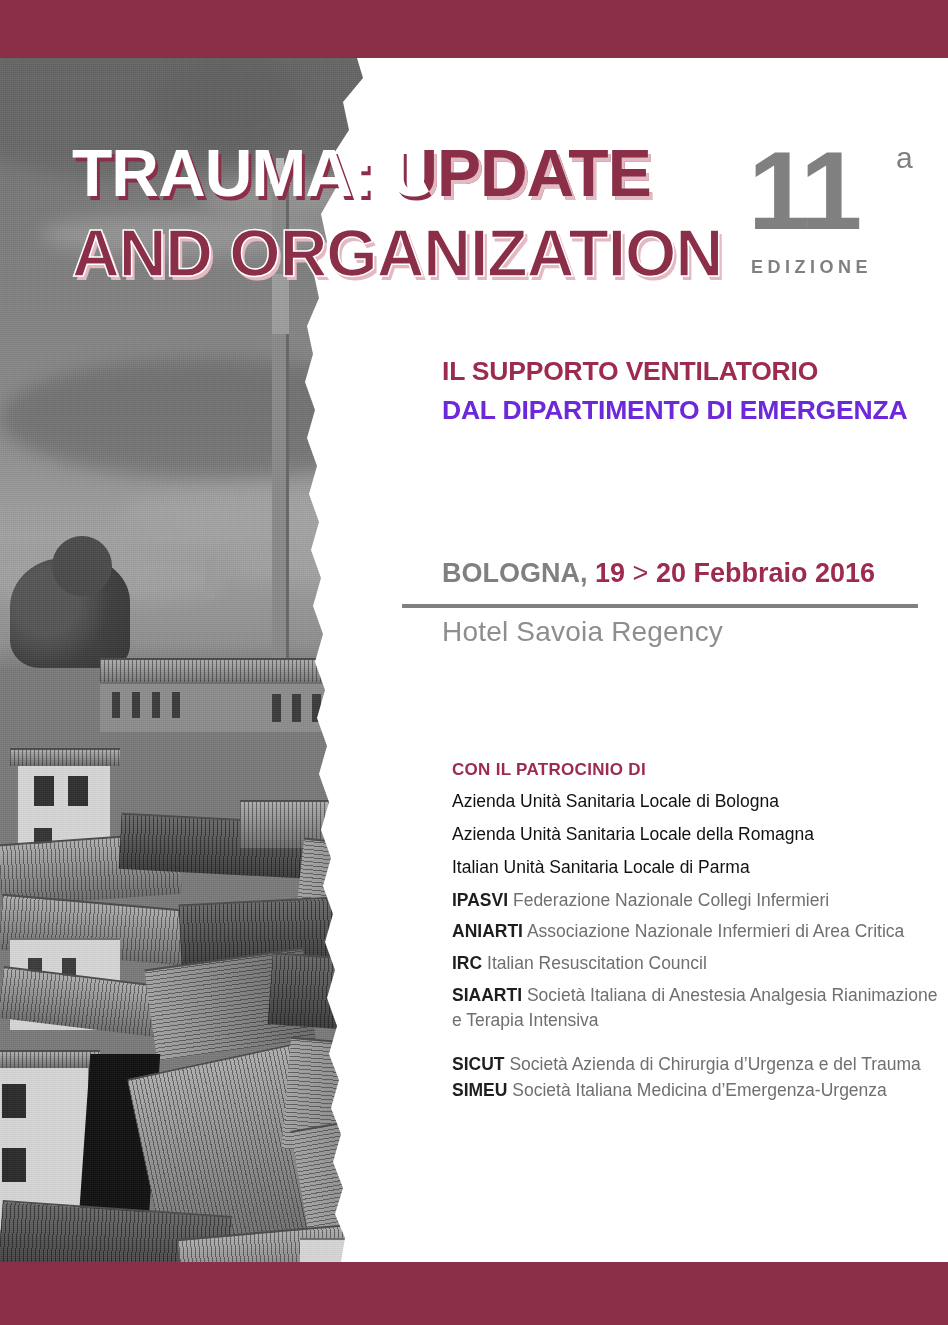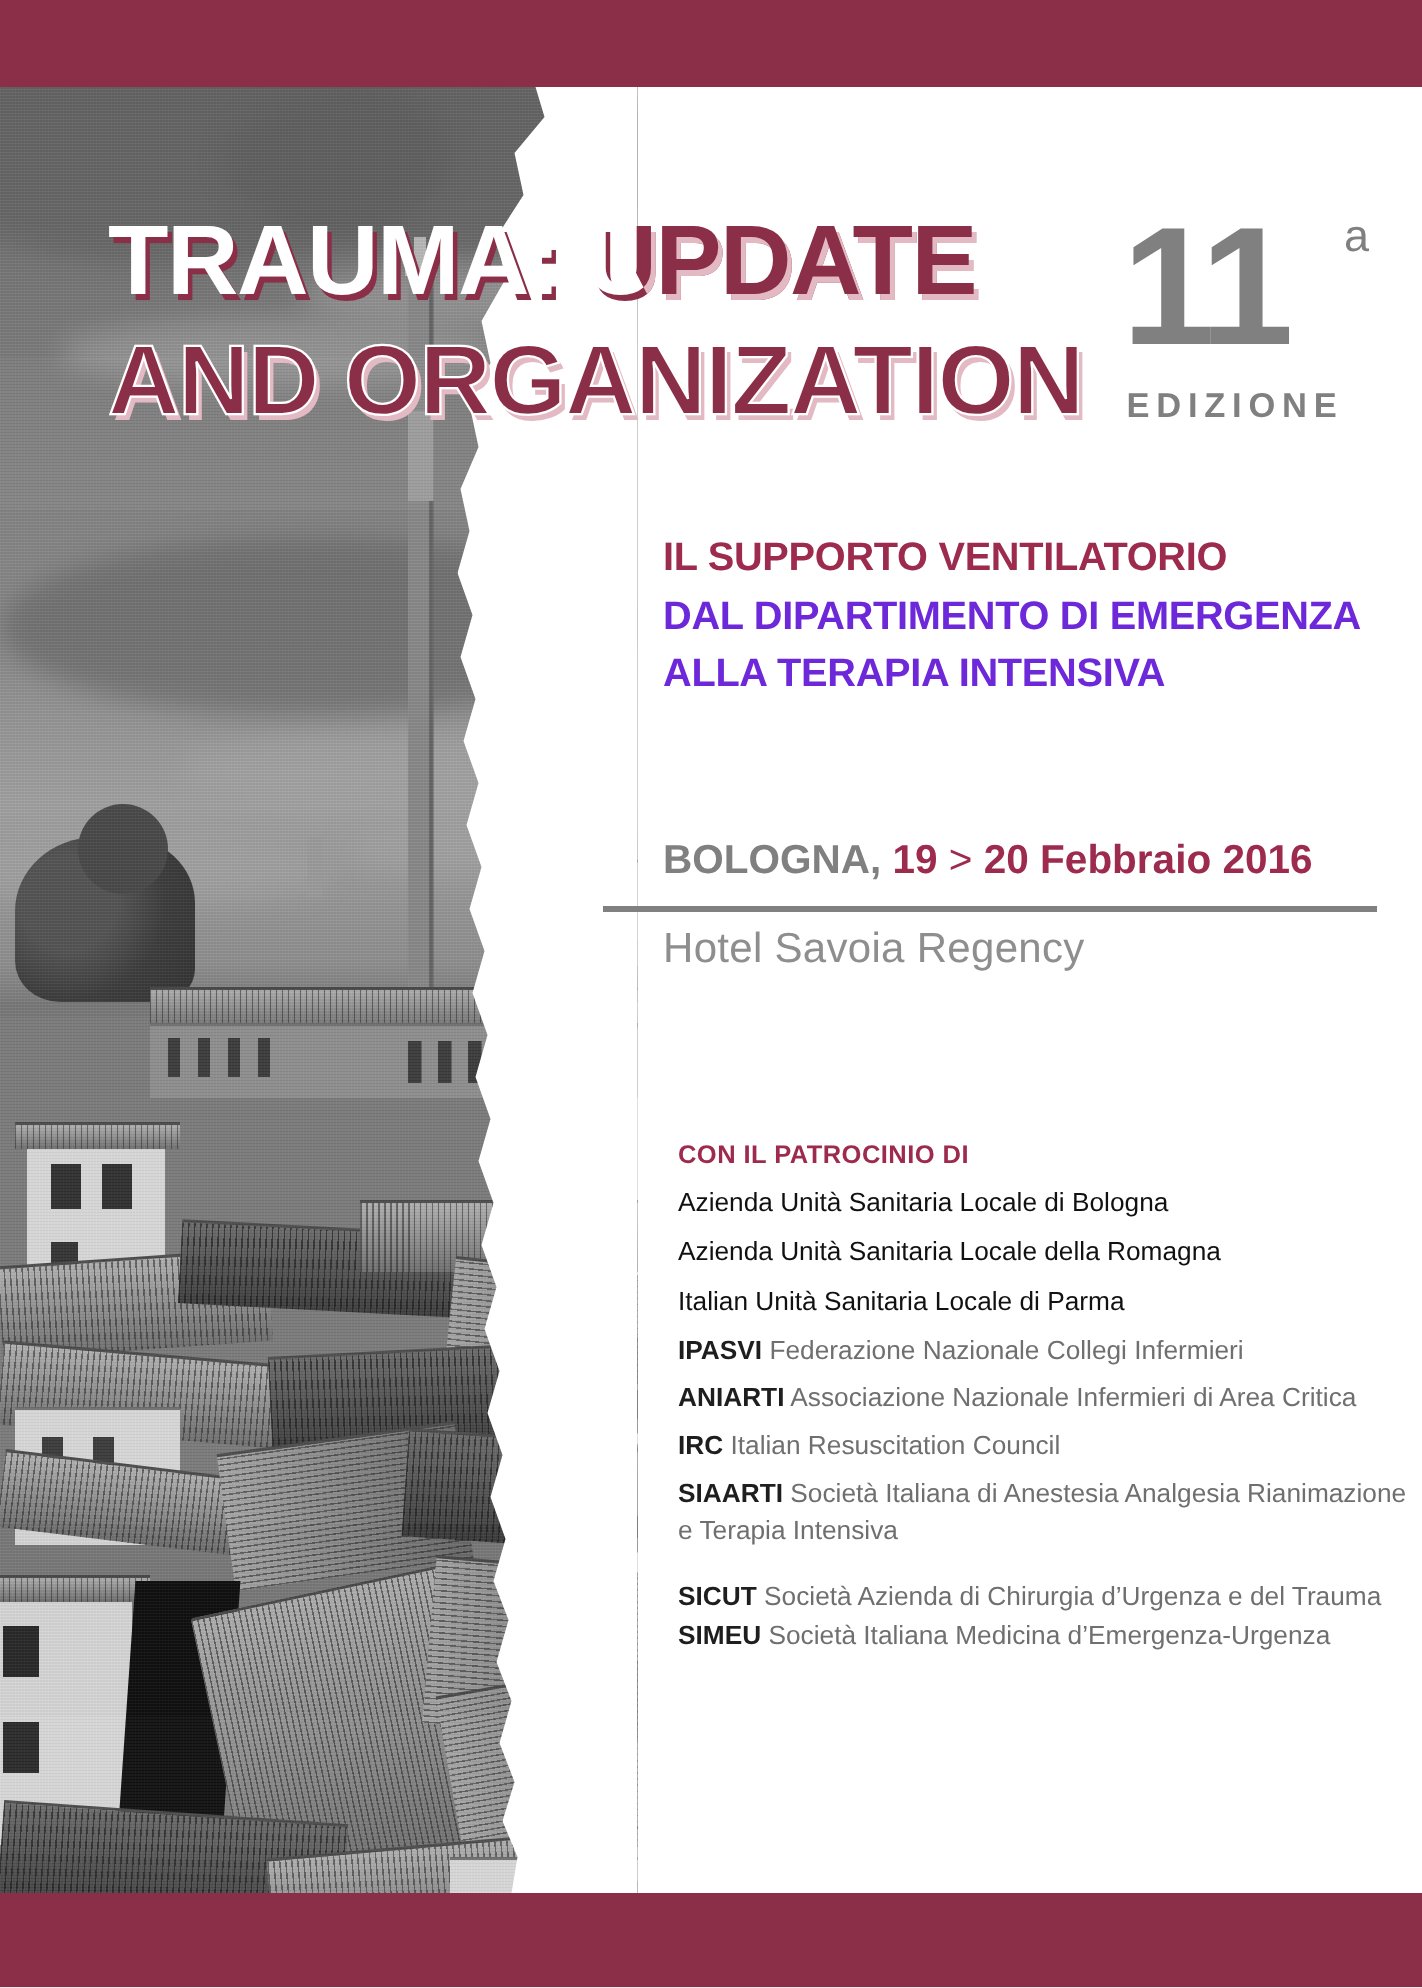--- a/index.html
+++ b/index.html
@@ -206,21 +206,21 @@
     position: absolute;
     left: 148px; top: 6px;
     font-size: 30px;
     font-weight: normal;
     color: #808080;
     font-family: "Liberation Sans", sans-serif;
   }
   .edition-word {
     position: absolute;
     left: 3px; top: 122px;
-    font-size: 23px;
+    font-size: 18px;
     font-weight: bold;
     color: #808080;
     letter-spacing: 4.5px;
     font-family: "Liberation Sans", sans-serif;
   }
 
   
   .right-col {
     position: absolute;
     left: 442px; top: 0;
@@ -425,21 +425,20 @@
     <span class="edition-num">11</span>
     <span class="edition-ord">a</span>
     <span class="edition-word">EDIZIONE</span>
   </div>
 
   <div class="right-col">
 
     <div class="subtitle">
       <div class="sub-line sub-maroon">IL SUPPORTO VENTILATORIO</div>
       <div class="sub-line sub-gray">DAL DIPARTIMENTO DI EMERGENZA</div>
-      <div class="sub-line sub-gray">ALLA TERAPIA INTENSIVA</div>
     </div>
 
     <div class="date-line">
       <span class="date-city">BOLOGNA,</span>
       <span class="date-rest">19</span>
       <span class="date-arrow">&gt;</span>
       <span class="date-rest">20 Febbraio 2016</span>
     </div>
 
     <div class="venue">Hotel Savoia Regency</div>

